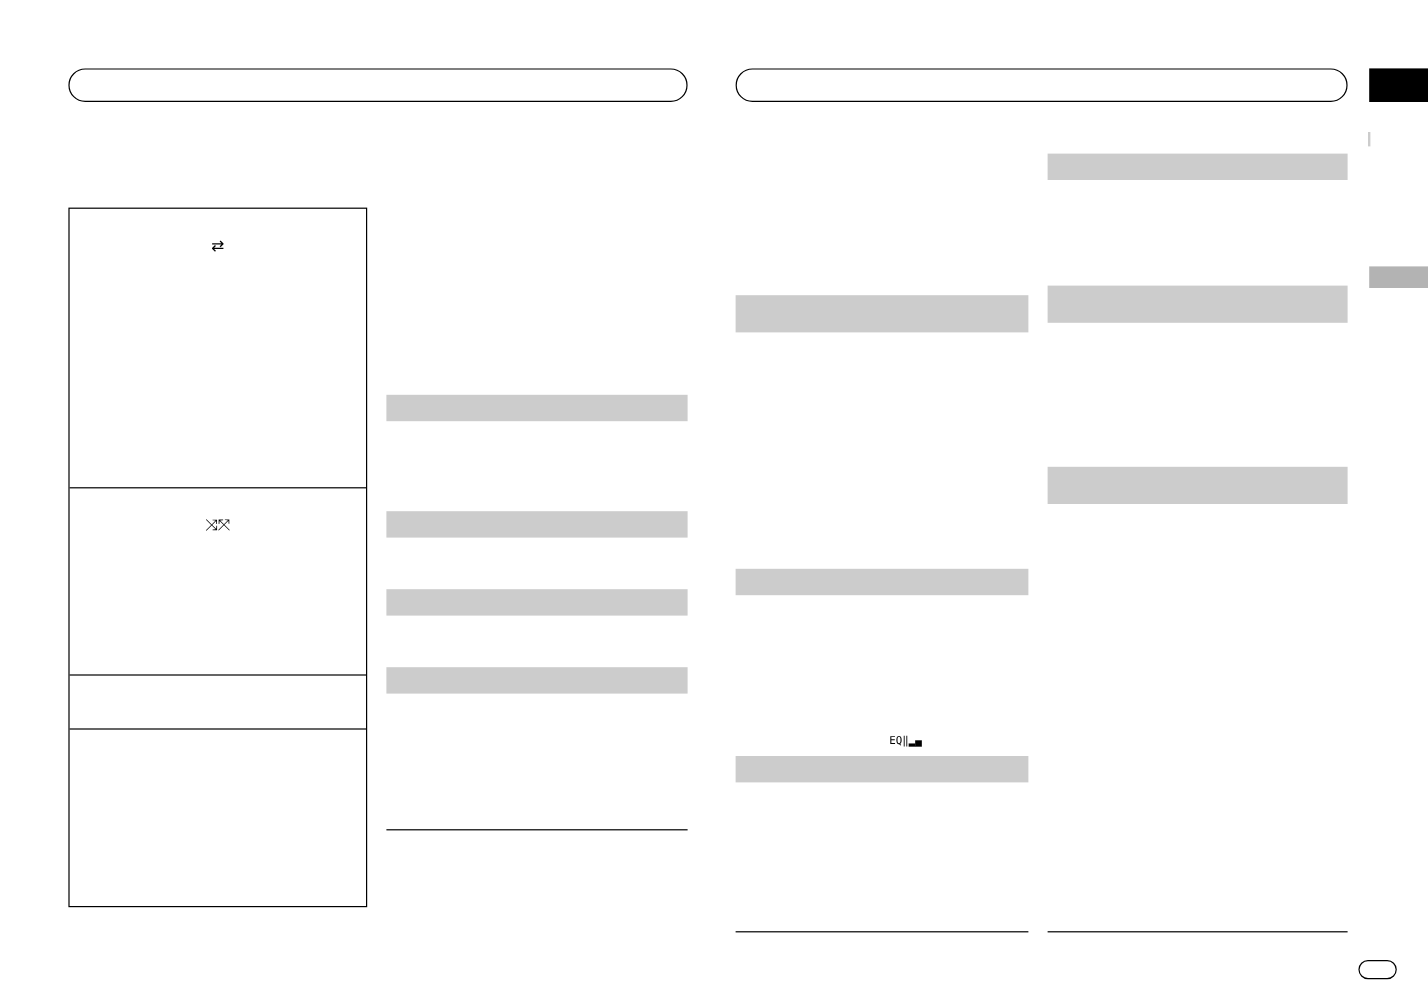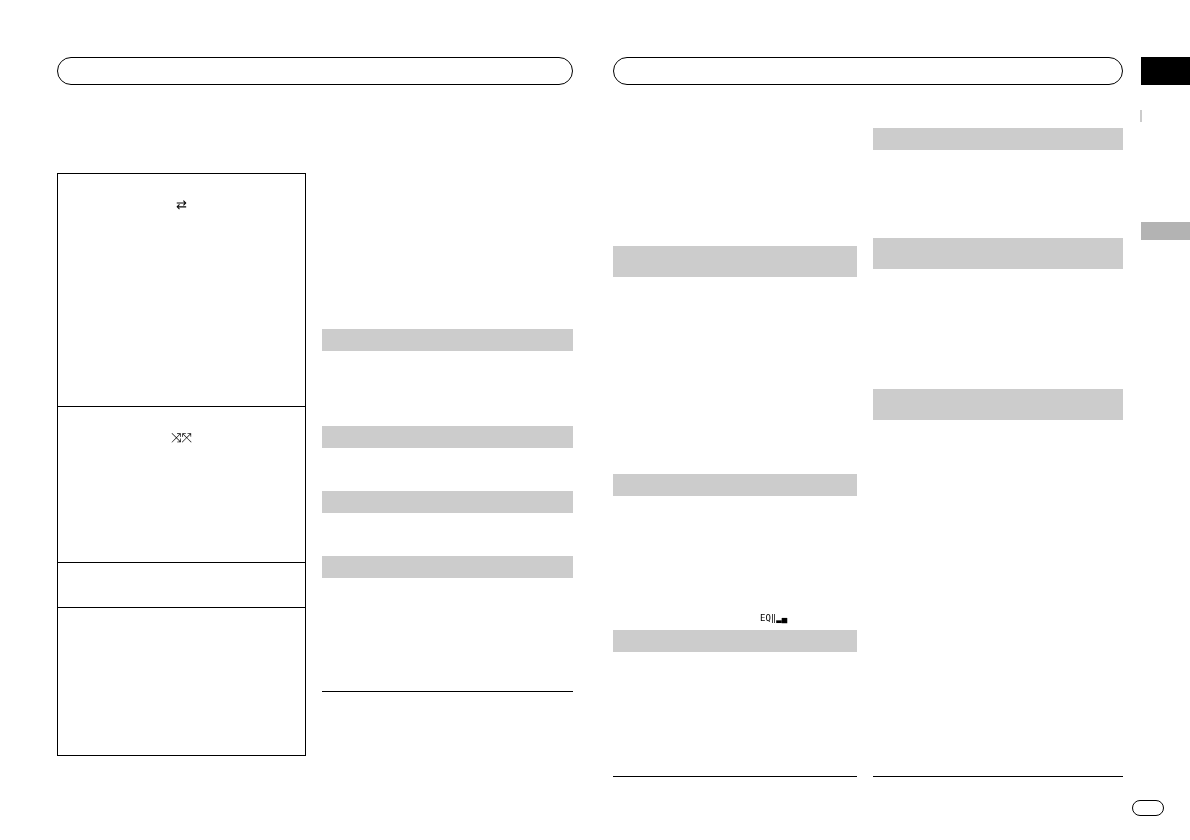--- a/index.html
+++ b/index.html
@@ -144,21 +144,21 @@
     background: #000000;
     height: 1px;
   }
   #rule-l1 { left: 322px; top: 691px; width: 251px; }
   #rule-m1 { left: 613px; top: 776px; width: 244px; }
   #rule-r1 { left: 873px; top: 776px; width: 250px; }
 
   
   #eq-icon {
     position: absolute;
-    left: 760px;
+    left: 741px;
     top: 612px;
     width: 28px;
     height: 12px;
     font-size: 9px;
     letter-spacing: 0px;
     color: #000000;
     font-family: "DejaVu Sans Mono", monospace;
     line-height: 12px;
     white-space: nowrap;
   }

